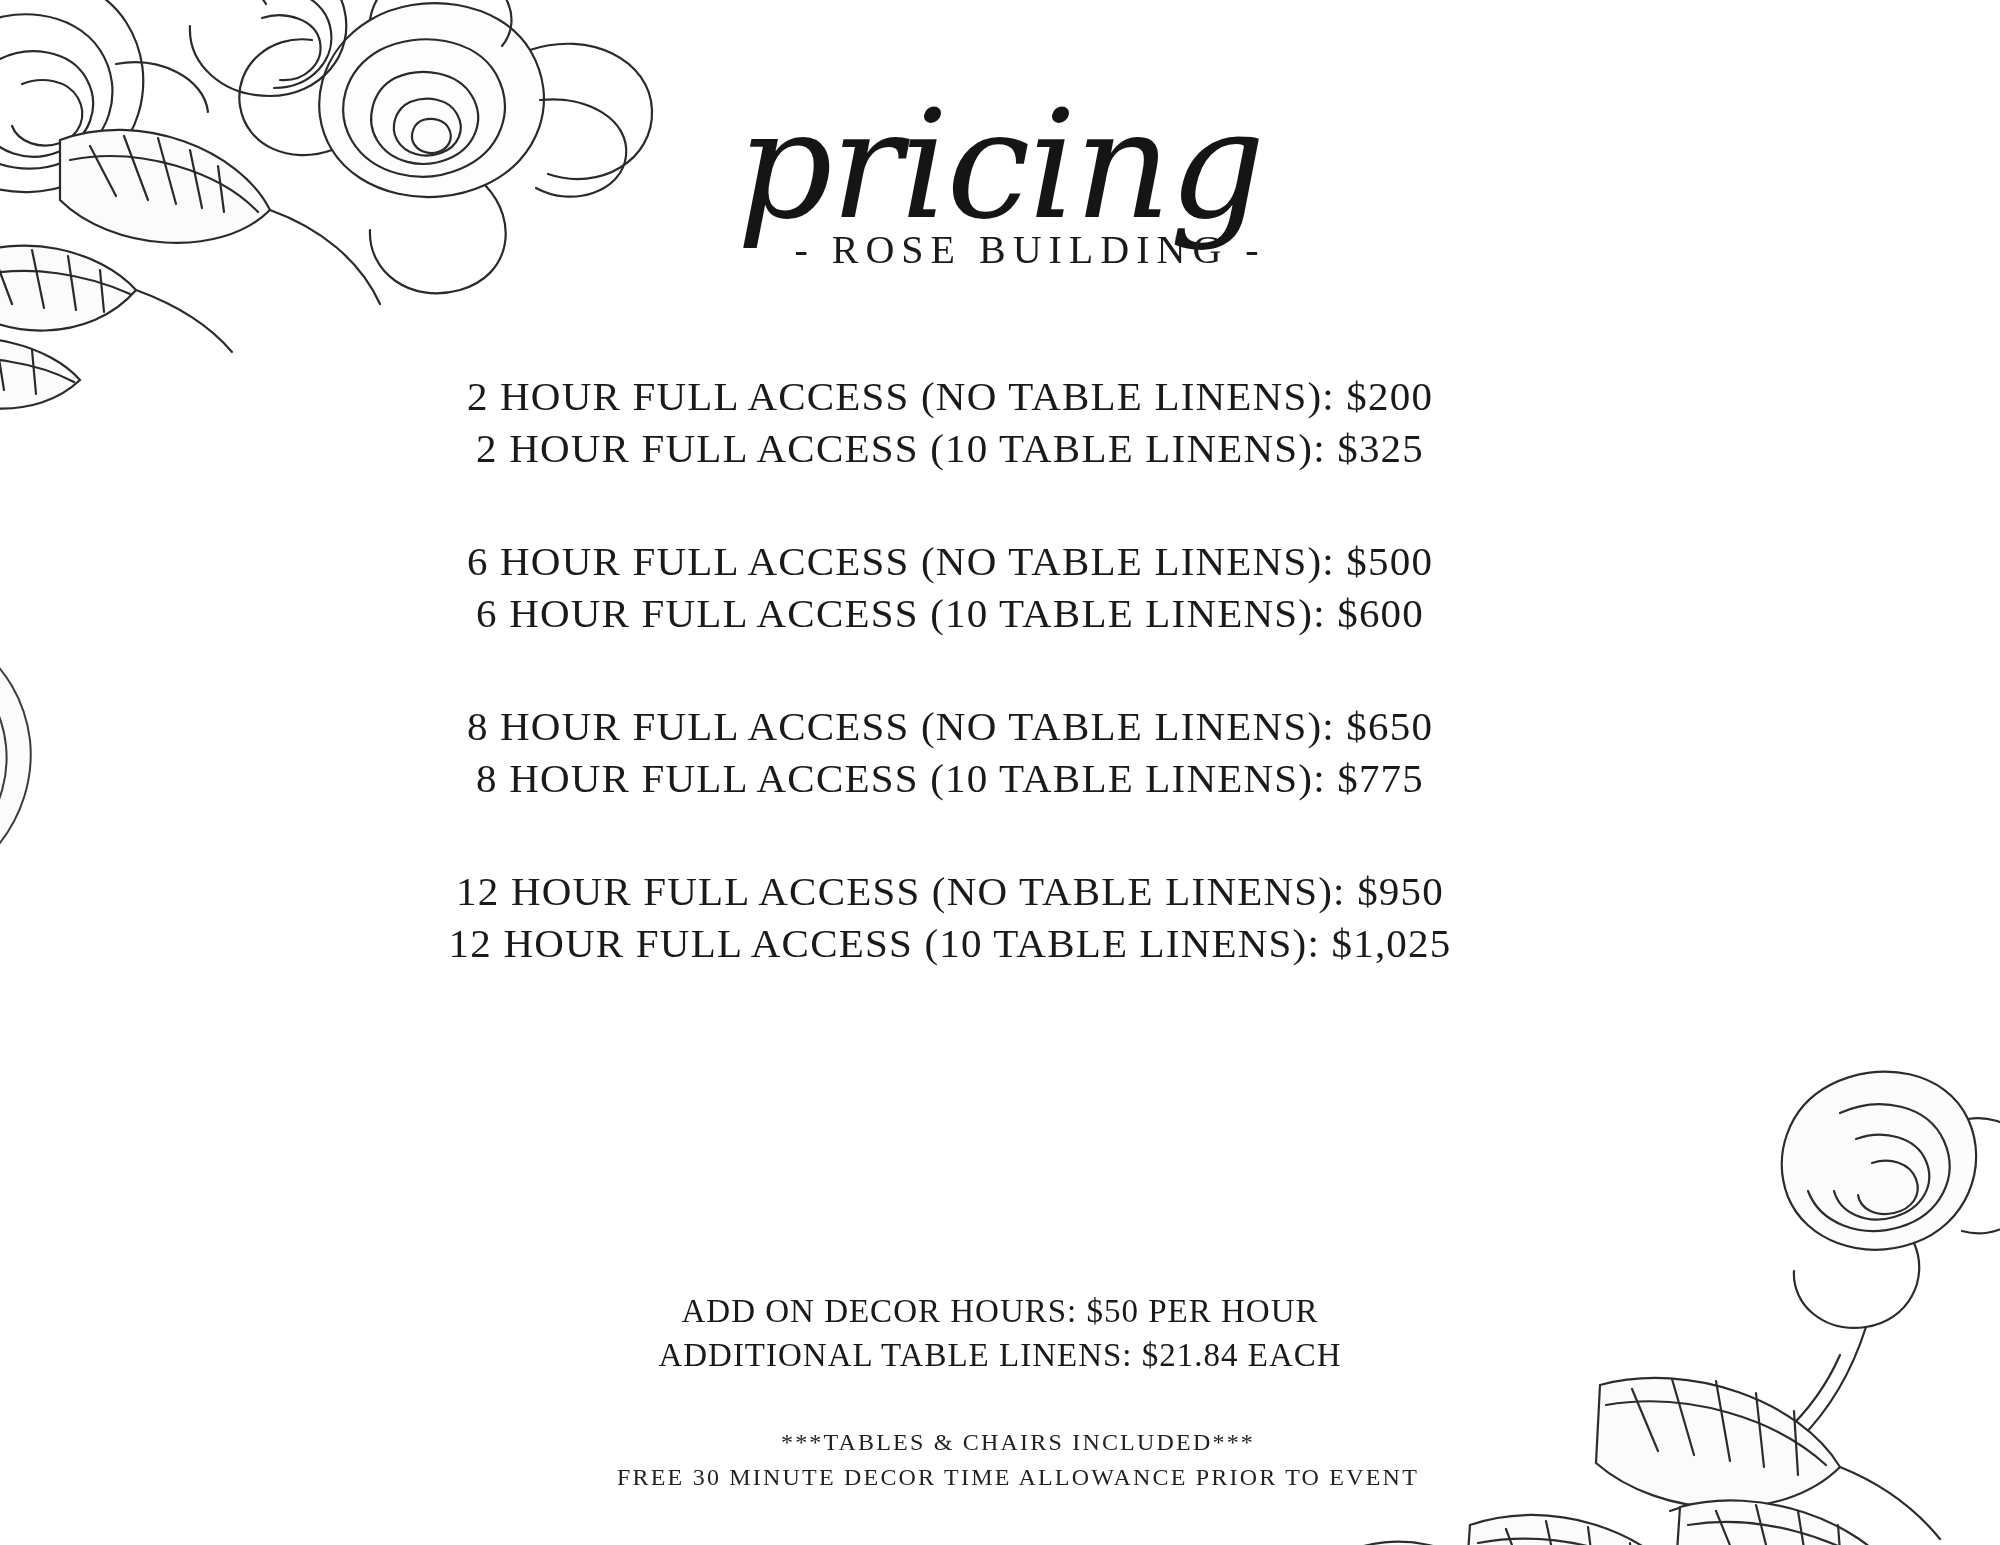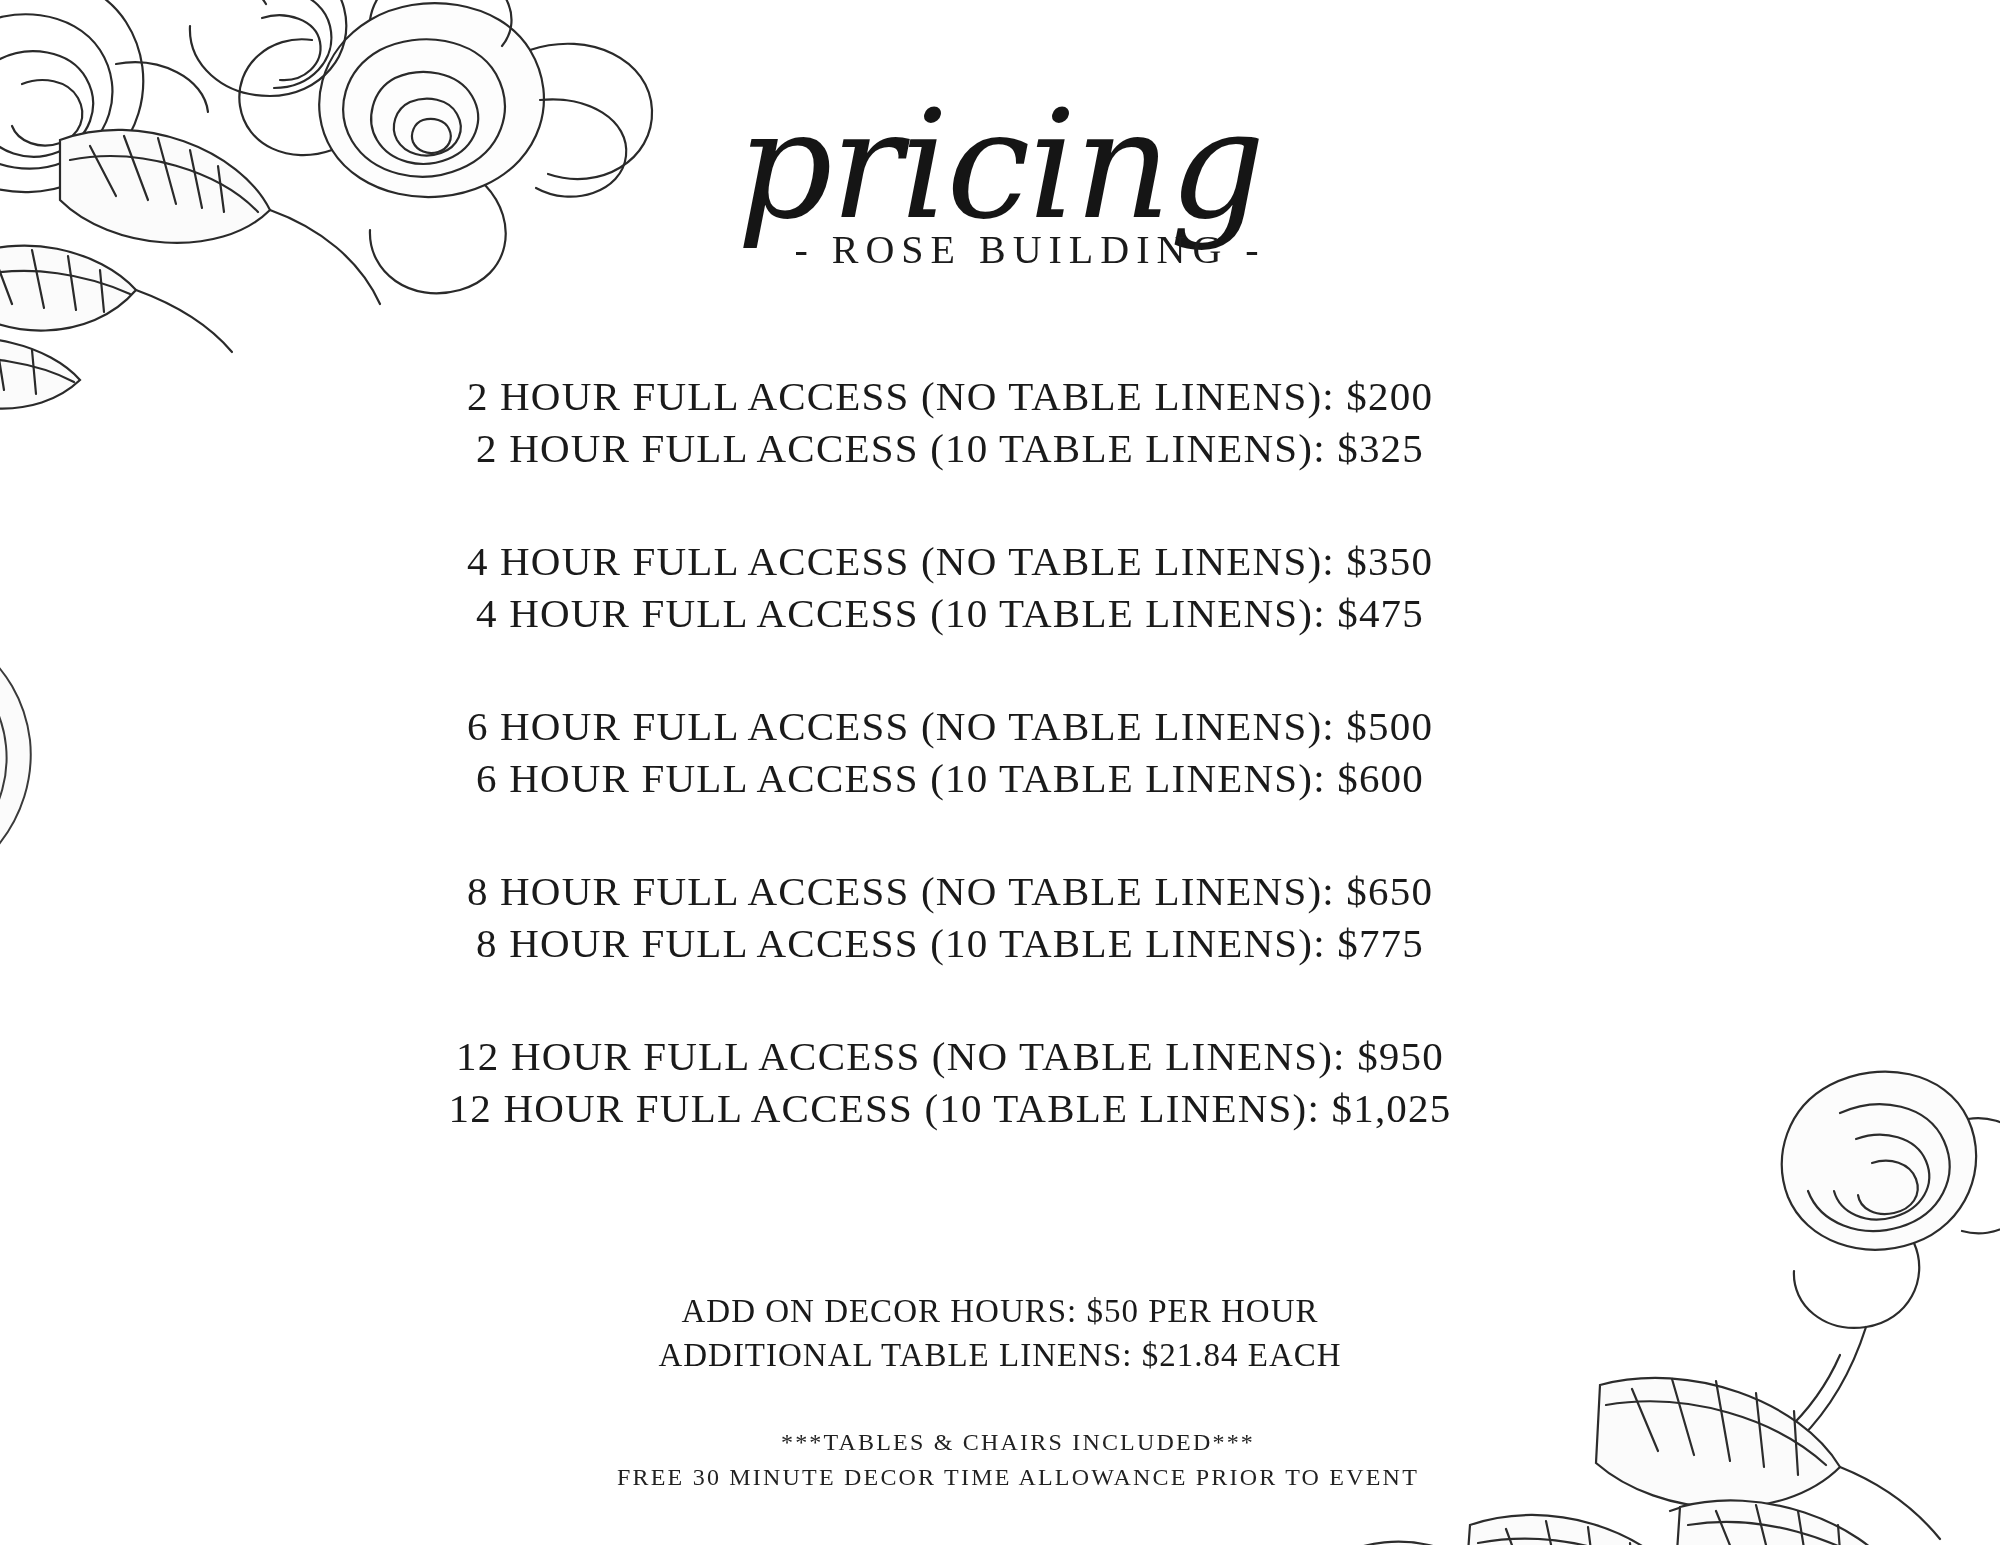--- a/index.html
+++ b/index.html
@@ -201,24 +201,20 @@
     <div class="script-title">pricing</div>
     <div class="sub-title">- ROSE BUILDING -</div>
   </div>
 
   <div class="price-block">
     <div class="group">
       <div class="price-line">2 HOUR FULL ACCESS (NO TABLE LINENS): $200</div>
       <div class="price-line">2 HOUR FULL ACCESS (10 TABLE LINENS): $325</div>
     </div>
     <div class="group">
-      <div class="price-line">4 HOUR FULL ACCESS (NO TABLE LINENS): $350</div>
-      <div class="price-line">4 HOUR FULL ACCESS (10 TABLE LINENS): $475</div>
-    </div>
-    <div class="group">
       <div class="price-line">6 HOUR FULL ACCESS (NO TABLE LINENS): $500</div>
       <div class="price-line">6 HOUR FULL ACCESS (10 TABLE LINENS): $600</div>
     </div>
     <div class="group">
       <div class="price-line">8 HOUR FULL ACCESS (NO TABLE LINENS): $650</div>
       <div class="price-line">8 HOUR FULL ACCESS (10 TABLE LINENS): $775</div>
     </div>
     <div class="group">
       <div class="price-line">12 HOUR FULL ACCESS (NO TABLE LINENS): $950</div>
       <div class="price-line">12 HOUR FULL ACCESS (10 TABLE LINENS): $1,025</div>

